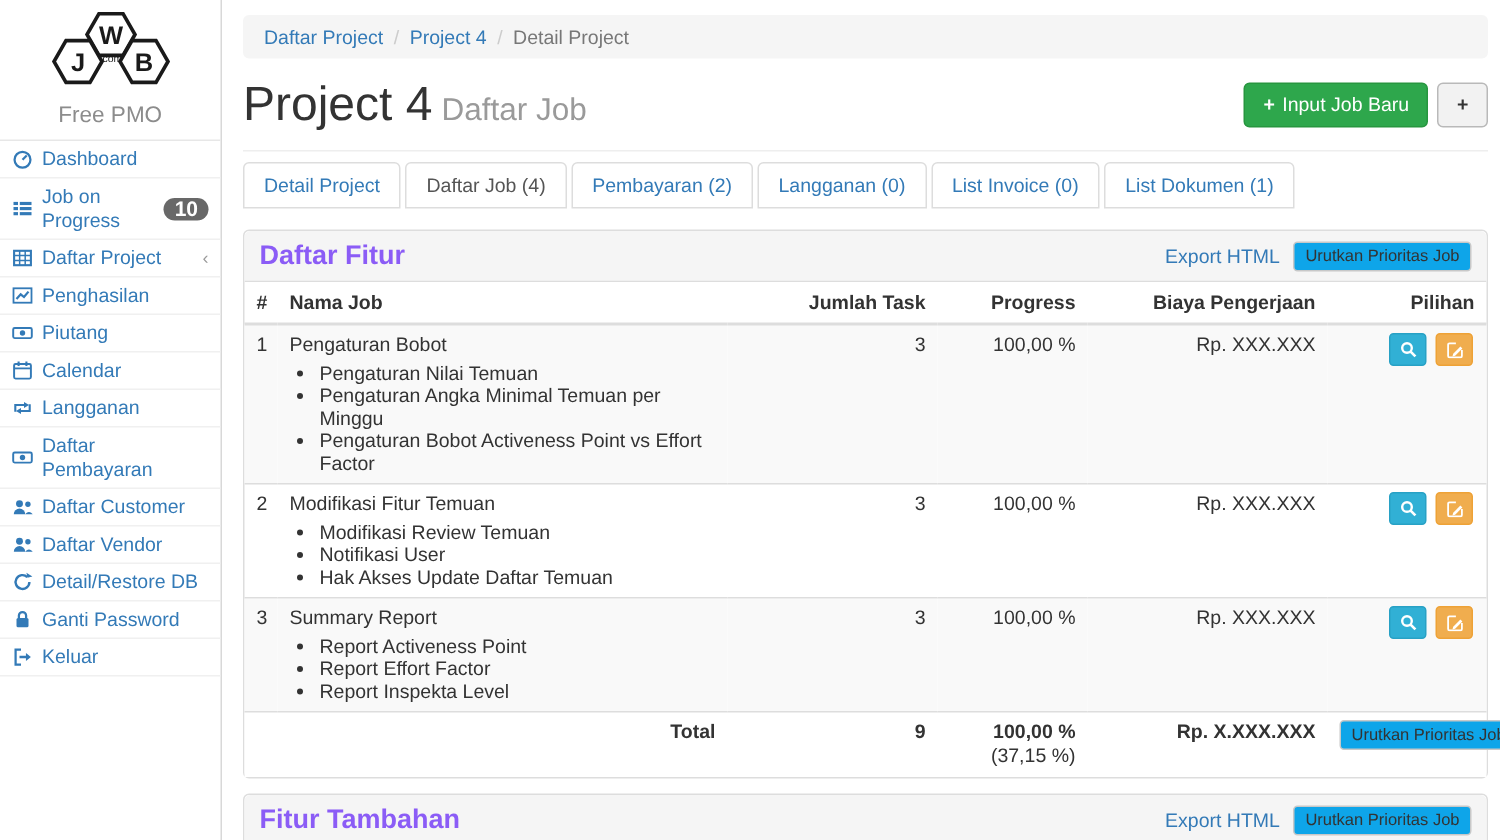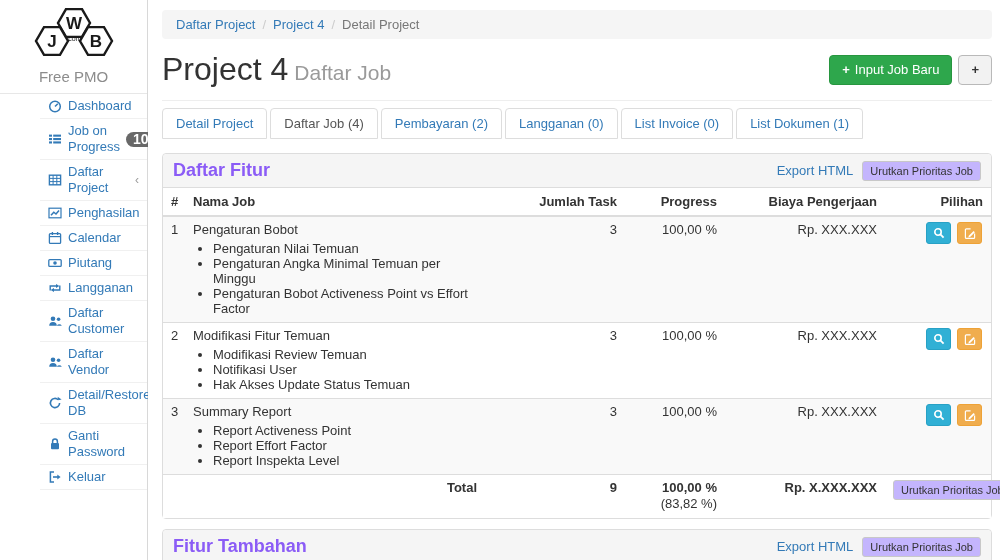--- a/index.html
+++ b/index.html
@@ -6,21 +6,21 @@
   html,body { margin:0; padding:0; }
   body {
     width:1000px; height:560px; overflow:hidden;
     font-family:"Liberation Sans","DejaVu Sans",sans-serif;
     font-size:13px; color:#333; background:#fff; display:flex;
   }
   
   .sidebar { width:148px; min-width:148px; background:#fff; border-right:1px solid #d8d8d8; }
   .logo-block { text-align:center; padding:8px 0 8px; border-bottom:1px solid #e7e7e7; }
   .brand-name { color:#8c8c8c; font-size:15px; margin-top:5px; }
-  .nav { display:flex; flex-direction:column;margin-left:40px; }
+  .nav { display:flex; flex-direction:column; }
   .nav-item { display:flex; align-items:center; gap:6px; padding:4px 8px 4px 7px;
     border-bottom:1px solid #f0f0f0; color:#337ab7; text-decoration:none;
     font-size:13px; line-height:16px; cursor:pointer; }
   .sicon { width:15px; height:14px; display:inline-flex; align-items:center; justify-content:center; flex:none; color:#337ab7; }
   .badge { background:#686868; color:#fff; border-radius:10px; font-size:14px;
     font-weight:bold; padding:2px 7px; margin-left:auto; line-height:11px; }
   .chev { margin-left:auto; color:#9a9a9a; font-size:12px; }
   
   .main { flex:1; padding:10px 10px 0 14px; background:#fff; }
   .breadcrumb { background:#f5f5f5; border-radius:4px; padding:7px 14px; color:#9a9a9a; font-size:13px; }
@@ -30,21 +30,21 @@
   .page-header { display:flex; align-items:center; justify-content:space-between;
     border-bottom:1px solid #eee; padding:12px 0 12px; margin-bottom:7px; }
   h1 { font-size:32px; font-weight:normal; margin:0; color:#333; letter-spacing:0; }
   h1 small { font-size:21px; color:#9a9a9a; font-weight:normal; margin-left:6px; }
   .hdr-buttons { display:flex; gap:6px; align-items:center; }
   .btn { display:inline-flex; align-items:center; gap:5px; border-radius:4px; padding:6px 12px;
     font-size:13px; line-height:16px; cursor:pointer; border:1px solid transparent; white-space:nowrap; }
   .btn-success { background:#2ea74c; border-color:#27963f; color:#fff; }
   .btn-default { background:#f2f2f2; border-color:#b9b9b9; color:#333; }
   .btn .plus { font-weight:bold; }
-  .btn-xs { background:#c4b5fd; border:1px solid #c8c8c8; color:#333; border-radius:3px;
+  .btn-xs { background:#0ea5e9; border:1px solid #c8c8c8; color:#333; border-radius:3px;
     padding:3px 7px; font-size:11px; line-height:12px; cursor:pointer; white-space:nowrap;text-align:center; }
   
   .tabs { display:flex; gap:3px; margin:4px 0 14px; }
   .tab { padding:7px 13px; border:1px solid #ddd; border-radius:4px 4px 0 0;
     color:#337ab7; background:#fff; cursor:pointer; line-height:15px; }
   .tab.active { color:#555; cursor:default; }
   
   .panel { border:1px solid #ddd; border-radius:4px; margin-bottom:10px; }
   .panel-heading { background:#f5f5f5; border-bottom:1px solid #ddd; border-radius:4px 4px 0 0;
     padding:6px 10px; display:flex; align-items:center; min-height:32px; }
@@ -125,47 +125,56 @@
         <svg width="14" height="14" viewBox="0 0 14 14">
             <rect x="1" y="2.2" width="12" height="9.6" fill="none" stroke="currentColor" stroke-width="1.2"></rect>
             <polyline points="3,9.3 5.8,6.2 8,8 11,4.4" fill="none" stroke="currentColor" stroke-width="1.5"></polyline>
           </svg>
       </span>
       <span>Penghasilan</span>
     </a>
     <a class="nav-item">
       <span class="sicon">
         <svg width="14" height="14" viewBox="0 0 14 14">
+            <rect x="0.8" y="3.6" width="12.4" height="6.8" rx="1" fill="none" stroke="currentColor" stroke-width="1.3"></rect>
+            <circle cx="7" cy="7" r="1.8" fill="currentColor"></circle>
+          </svg>
+      </span>
+      <span>Piutang</span>
+    </a>
+    <a class="nav-item">
+      <span class="sicon">
+        <svg width="14" height="14" viewBox="0 0 14 14">
             <rect x="1.4" y="2.6" width="11.2" height="9.8" rx="1" fill="none" stroke="currentColor" stroke-width="1.3"></rect>
             <line x1="4.4" y1="1" x2="4.4" y2="4" stroke="currentColor" stroke-width="1.4"></line>
             <line x1="9.6" y1="1" x2="9.6" y2="4" stroke="currentColor" stroke-width="1.4"></line>
             <line x1="1.4" y1="5.6" x2="12.6" y2="5.6" stroke="currentColor" stroke-width="1.2"></line>
           </svg>
       </span>
       <span>Calendar</span>
     </a>
     <a class="nav-item">
       <span class="sicon">
         <svg width="14" height="14" viewBox="0 0 14 14">
-            <rect x="0.8" y="3.6" width="12.4" height="6.8" rx="1" fill="none" stroke="currentColor" stroke-width="1.3"></rect>
-            <circle cx="7" cy="7" r="1.8" fill="currentColor"></circle>
-          </svg>
-      </span>
-      <span>Piutang</span>
-    </a>
-    <a class="nav-item">
-      <span class="sicon">
-        <svg width="14" height="14" viewBox="0 0 14 14">
             <path d="M2.2 9.5 V5 h6.5" fill="none" stroke="currentColor" stroke-width="1.4"></path>
             <path d="M8 3 l3.4 2 -3.4 2 z" fill="currentColor"></path>
             <path d="M11.8 4.5 V9 h-6.5" fill="none" stroke="currentColor" stroke-width="1.4"></path>
             <path d="M6 7 l-3.4 2 3.4 2 z" fill="currentColor"></path>
           </svg>
       </span>
       <span>Langganan</span>
+    </a>
+    <a class="nav-item">
+      <span class="sicon">
+        <svg width="14" height="14" viewBox="0 0 14 14">
+            <rect x="0.8" y="3.6" width="12.4" height="6.8" rx="1" fill="none" stroke="currentColor" stroke-width="1.3"></rect>
+            <circle cx="7" cy="7" r="1.8" fill="currentColor"></circle>
+          </svg>
+      </span>
+      <span>Daftar Pembayaran</span>
     </a>
     <a class="nav-item">
       <span class="sicon">
         <svg width="14" height="14" viewBox="0 0 14 14">
             <circle cx="5" cy="4.8" r="2.3" fill="currentColor"></circle>
             <path d="M1.2 11.8 a3.8 3.8 0 0 1 7.6 0 z" fill="currentColor"></path>
             <circle cx="10.6" cy="5.2" r="1.8" fill="currentColor"></circle>
             <path d="M8.8 11.8 a2.9 2.9 0 0 1 5 0 z" fill="currentColor"></path>
           </svg>
       </span>
@@ -297,21 +306,21 @@
               </span>
           </td>
         </tr>
         <tr>
           <td>2</td>
           <td>
             <span>Modifikasi Fitur Temuan</span>
             <ul class="subtasks">
               <li>Modifikasi Review Temuan</li>
               <li>Notifikasi User</li>
-              <li>Hak Akses Update Status Temuan</li>
+              <li>Hak Akses Update Daftar Temuan</li>
             </ul>
           </td>
           <td class="ta-c">3</td>
           <td class="ta-c">100,00 %</td>
           <td class="ta-c">Rp. XXX.XXX</td>
           <td class="ta-c">
             <span class="icon-btn search">
                 <svg width="12" height="12" viewBox="0 0 12 12">
                   <circle cx="5" cy="5" r="3.2" fill="none" stroke="#fff" stroke-width="1.6"></circle>
                   <line x1="7.4" y1="7.4" x2="10.6" y2="10.6" stroke="#fff" stroke-width="1.8"></line>
@@ -349,21 +358,21 @@
                 <svg width="12" height="12" viewBox="0 0 12 12">
                   <path d="M10.6 6.4 V10.4 a0.9 0.9 0 0 1 -0.9 0.9 H2.3 a0.9 0.9 0 0 1 -0.9 -0.9 V2.8 a0.9 0.9 0 0 1 0.9 -0.9 H6.6" fill="none" stroke="#fff" stroke-width="1.2"></path>
                   <path d="M4.8 8.8 L9.6 4 l1.3 1.3 -4.8 4.8 -1.8 0.5 z" fill="#fff"></path>
                 </svg>
               </span>
           </td>
         </tr>
         <tr class="total-row">
           <td colspan="2" class="ta-r b">Total</td>
           <td class="ta-c b">9</td>
-          <td class="ta-c"><span class="b">100,00 %</span><span class="muted-extra">(83,82 %)</span></td>
+          <td class="ta-c"><span class="b">100,00 %</span><span class="muted-extra">(37,15 %)</span></td>
           <td class="ta-c b">Rp. X.XXX.XXX</td>
           <td class="ta-r"><button class="btn-xs">Urutkan Prioritas Job</button></td>
         </tr>
       </tbody>
     </table>
   </div>
 
   <div class="panel">
     <div class="panel-heading">
       <span class="panel-title">Fitur Tambahan</span>

